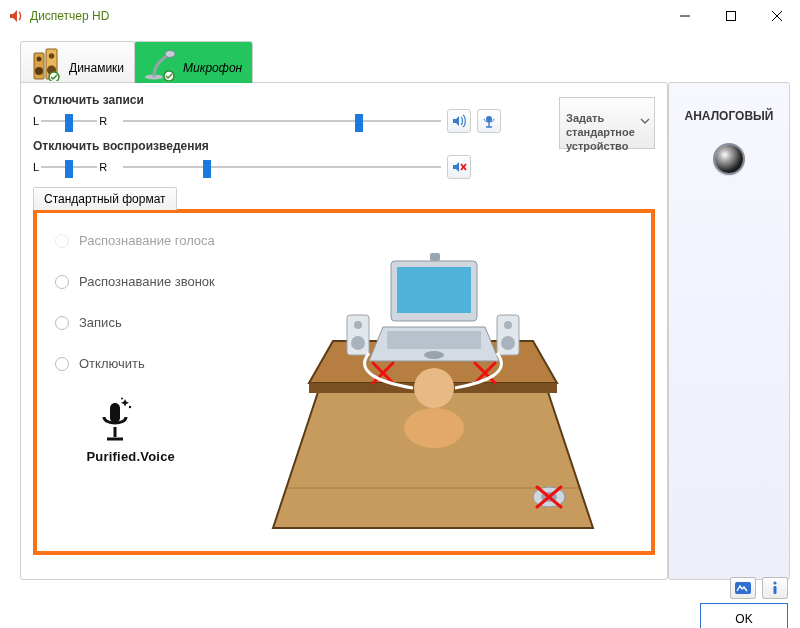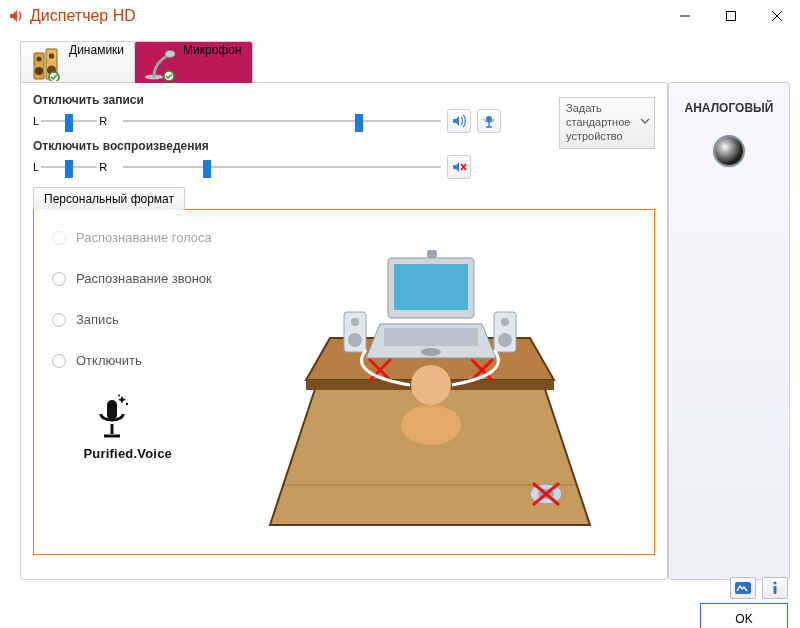--- a/index.html
+++ b/index.html
@@ -1,73 +1,73 @@
 <!DOCTYPE html>
 <html><head>
 <meta charset="utf-8">
 <style>
   * { box-sizing: border-box; margin: 0; padding: 0; font-family: "Segoe UI", Tahoma, sans-serif; }
   body { background: #fff; width: 800px; height: 628px; overflow: hidden; }
 
   
   .titlebar { height: 32px; display: flex; align-items: center; padding-left: 8px; background: #fff; }
   .titlebar .app-icon { width: 16px; height: 16px; margin-right: 6px; }
-  .titlebar .title { font-size: 16px; color: #c2410c; flex: 1; }
+  .titlebar .title { font-size: 12px; color: #4d7c0f; flex: 1; }
   .win-btns { display: flex; height: 32px; }
   .win-btn { width: 46px; height: 32px; display: flex; align-items: center; justify-content: center; color: #000; }
   .win-btn svg { width: 10px; height: 10px; }
 
   
   .client { display: flex; height: 540px; }
   .left-col { width: 668px; padding: 9px 0 0 20px; }
   .right-col { flex: 1; padding: 9px 10px 0 0; }
 
   
   .device-tabs { display: flex; height: 42px; }
   .device-tab { display: flex; align-items: flex-end; padding: 4px 10px 2px 8px; border: 1px solid #d0d0d0; border-bottom: none; background: linear-gradient(#fdfdfd,#f1f1f1); border-radius: 3px 3px 0 0; font-size: 12px; gap: 6px; margin-right: -1px; }
-  .device-tab.active { background: #be185d; position: relative; z-index: 2; }
+  .device-tab.active { background: #22c55e; position: relative; z-index: 2; font-style: italic; }
   .device-tab .icon-wrap { width: 34px; height: 34px; display: flex; align-items: flex-end; justify-content: center; }
-  .device-tab .label { padding-bottom: 24px; }
+  .device-tab .label { padding-bottom: 6px; }
 
   .panel { border: 1px solid #d0d0d0; background: #fff; padding: 10px 12px 14px 12px; height: 498px; position: relative; border-radius: 0 3px 3px 3px; margin-top: -1px; z-index: 1; }
 
   
   .slider-group { margin-bottom: 6px; }
   .slider-title { font-size: 12px; font-weight: bold; color: #333; margin-bottom: 2px; }
   .slider-row { display: flex; align-items: center; gap: 6px; }
   .balance { display: flex; align-items: center; gap: 2px; font-size: 11px; width: 84px; }
   .track { position: relative; height: 16px; flex: 0 0 auto; }
   .track .rail { position: absolute; left: 0; right: 0; top: 7px; height: 2px; background: #c8c8c8; }
   .track .thumb { position: absolute; top: 1px; width: 8px; height: 18px; background: #1b7ae0; }
   .small-btn { width: 24px; height: 24px; border: 1px solid #ccc; border-radius: 3px; background: linear-gradient(#fff,#eef2f6); display: flex; align-items: center; justify-content: center; }
 
-  .default-device { position: absolute; right: 12px; top: 14px; width: 96px; height: 52px; border: 1px solid #ccc; background: linear-gradient(#fdfdfd,#ececec); font-size: 11px; color: #555; padding: 4px 18px 4px 6px; line-height: 1.25; }
+  .default-device { position: absolute; right: 12px; top: 14px; width: 96px; height: 52px; border: 1px solid #ccc; background: linear-gradient(#fdfdfd,#ececec); font-size: 11px; color: #555; padding: 14px 18px 4px 6px; line-height: 1.25; font-weight: bold; }
   .default-device .chev { position: absolute; right: 4px; top: 18px; }
 
   
   .subtabs { display: flex; margin-top: 8px; }
   .subtab { font-size: 12px; padding: 4px 10px; border: 1px solid #d0d0d0; background: linear-gradient(#fdfdfd,#f0f0f0); border-bottom: none; border-radius: 2px 2px 0 0; margin-right: -1px; }
   .subtab.active { background: #fff; position: relative; z-index: 2; }
-  .subpanel { border: 1px solid #f97316; height: 346px; margin-top: -1px; padding: 20px 10px 10px 18px; display: flex; gap: 8px; }
+  .subpanel { border: 4px solid #f97316; height: 346px; margin-top: -1px; padding: 20px 10px 10px 18px; display: flex; gap: 8px; }
 
   
   .radios { width: 200px; }
   .radio-item { display: flex; align-items: center; gap: 10px; margin-bottom: 26px; font-size: 13px; color: #555; }
   .radio { width: 14px; height: 14px; border: 1.5px solid #bbb; border-radius: 50%; }
   .radio.inactive { opacity: .6; }
 
   .brand { margin-top: 2px; text-align: right; width: 120px; }
   .brand svg { display: block; margin: 0 auto 4px; }
   .brand-txt { font-size: 13px; font-weight: bold; color: #111; letter-spacing: .2px; }
 
   
   .scene { width: 340px; height: 304px; position: relative; }
 
   
-  .right-panel { border: 1px solid #d0d0d0; background: linear-gradient(#f7f7ff,#eceefa); height: 498px; margin-top: 41px; border-radius: 3px; text-align: center; padding-top: 18px; }
+  .right-panel { border: 1px solid #d0d0d0; background: linear-gradient(#f7f7ff,#eceefa); height: 498px; margin-top: 41px; border-radius: 3px; text-align: center; padding-top: 26px; }
   .right-panel .rtitle { font-size: 12px; font-weight: bold; color: #333; margin-bottom: 22px; }
   .jack { width: 28px; height: 28px; border-radius: 50%; background: radial-gradient(circle at 35% 35%, #fff 0%, #bbb 18%, #222 65%, #000 100%); margin: 0 auto; box-shadow: 0 0 0 2px #8a8fa0, 0 1px 3px rgba(0,0,0,.6); }
 
   
   .bottom { display: flex; justify-content: flex-end; align-items: center; padding: 5px 12px 0 0; gap: 6px; }
   .mini { width: 26px; height: 22px; border: 1px solid #bcbcbc; border-radius: 2px; background: linear-gradient(#fdfdfd,#ececec); display: flex; align-items: center; justify-content: center; }
   .ok-btn { width: 88px; height: 32px; border: 1px solid #2f6fd0; background: #fff; font-size: 12px; }
 
   .red-x { stroke: #e11; stroke-width: 3; stroke-linecap: round; }
 </style>
@@ -196,21 +196,21 @@
             <svg width="16" height="16" viewBox="0 0 16 16">
                 <path d="M2 6h3l3-3v10l-3-3H2z" fill="#3b7dc8"></path>
                 <line x1="10" y1="5" x2="15" y2="11" stroke="#e11" stroke-width="1.8"></line>
                 <line x1="15" y1="5" x2="10" y2="11" stroke="#e11" stroke-width="1.8"></line>
               </svg>
           </div>
         </div>
       </div>
 
       <div class="subtabs">
-        <div class="subtab"><span>Персональный формат</span></div>
+        <div class="subtab"><span>Стандартный формат</span></div>
       </div>
       <div class="subpanel">
         <div class="radios">
           <div class="radio-item" style="opacity:.55">
             <span class="radio inactive"></span>
             <span>Распознавание голоса</span>
           </div>
           <div class="radio-item">
             <span class="radio"></span>
             <span>Распознавание звонок</span>

